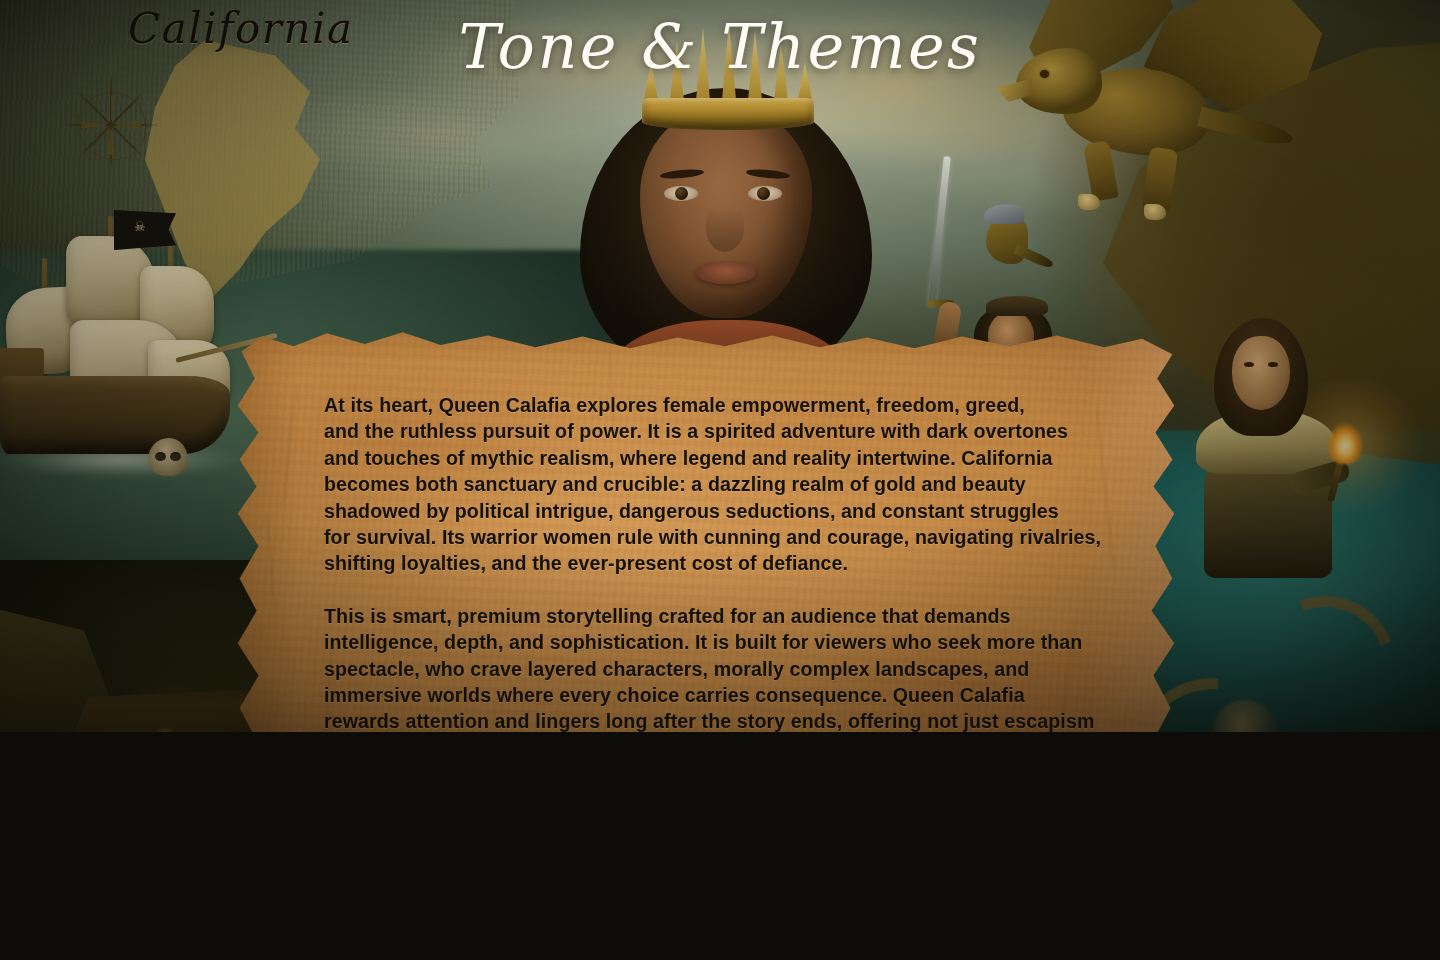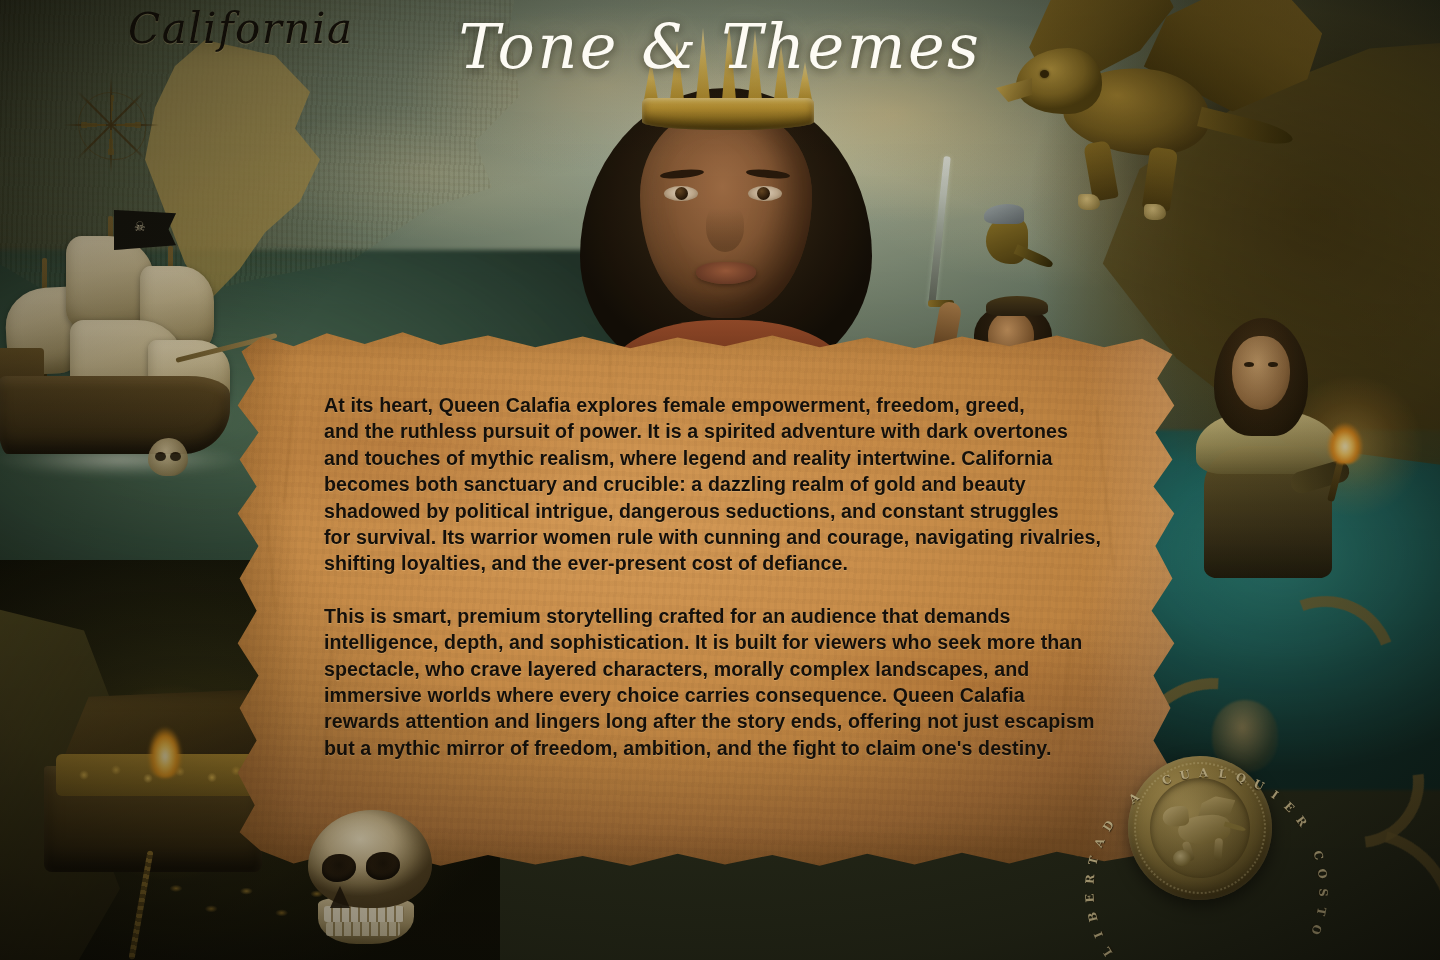--- a/index.html
+++ b/index.html
@@ -7,21 +7,21 @@
     padding: 0;
     background: #0d0c08;
   }
   body {
     font-family: "Liberation Sans", sans-serif;
   }
 
   #poster {
     position: relative;
     width: 1440px;
-    height: 960px;
+    height: 732px;
     overflow: hidden;
     background: #3a3418;
   }
 
   
 
   .bg-layer { position: absolute; inset: 0; }
 
   
   .sky {

